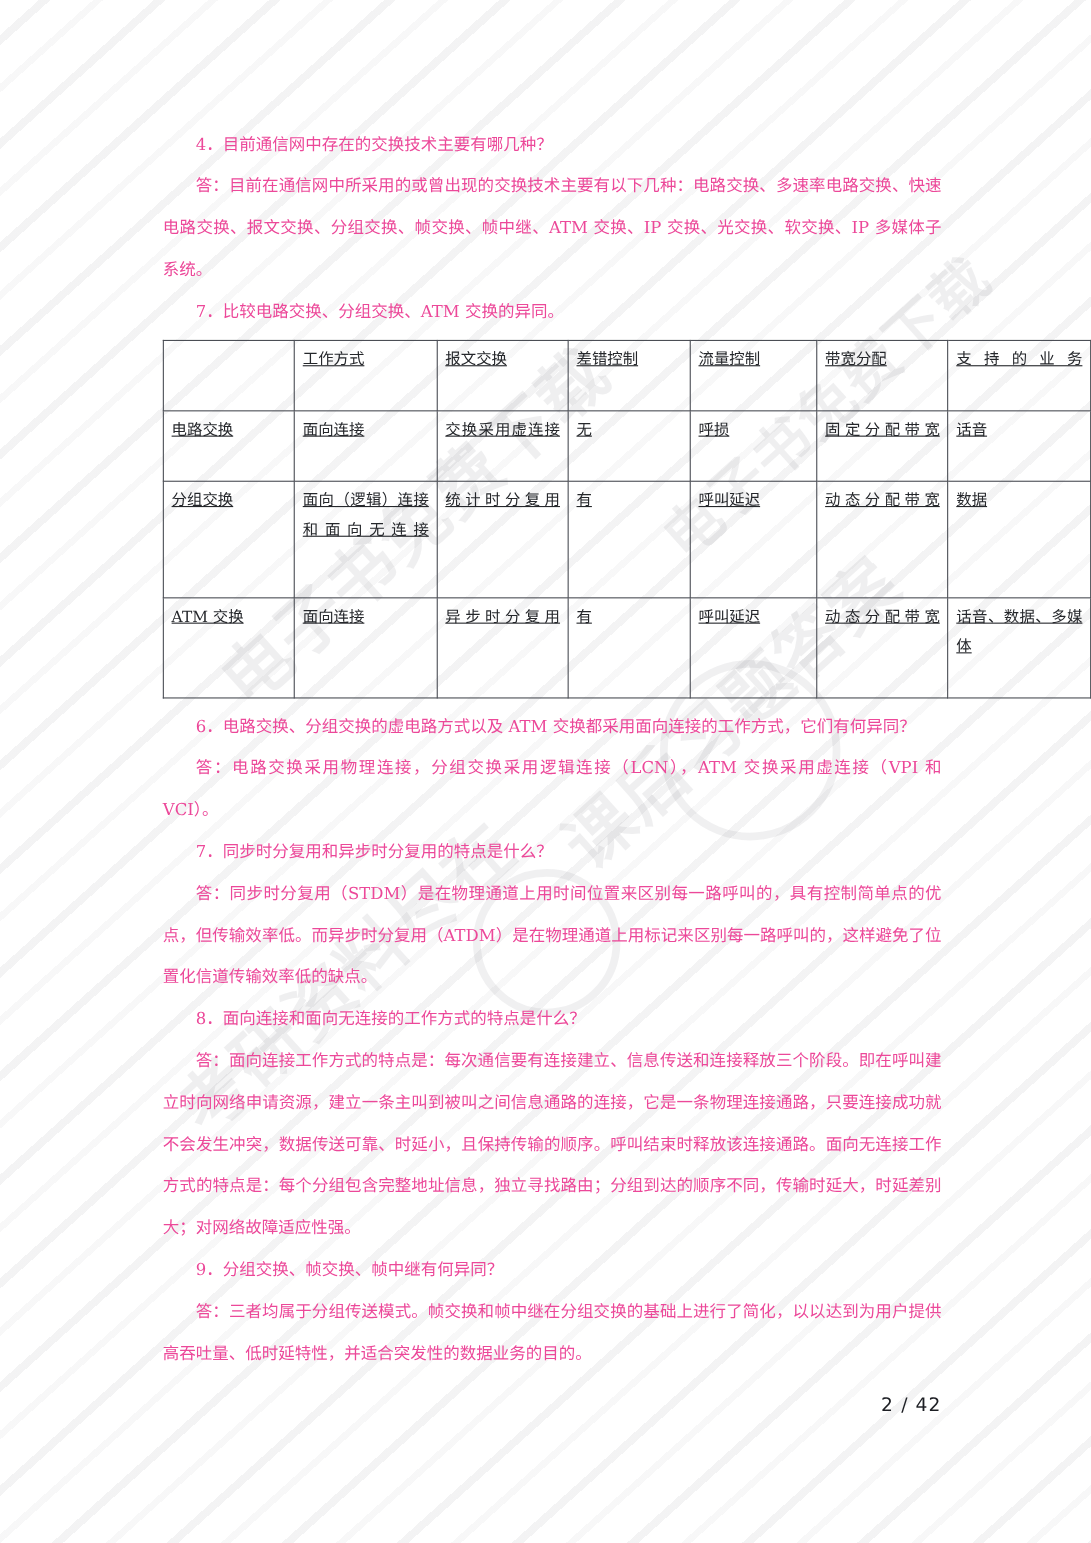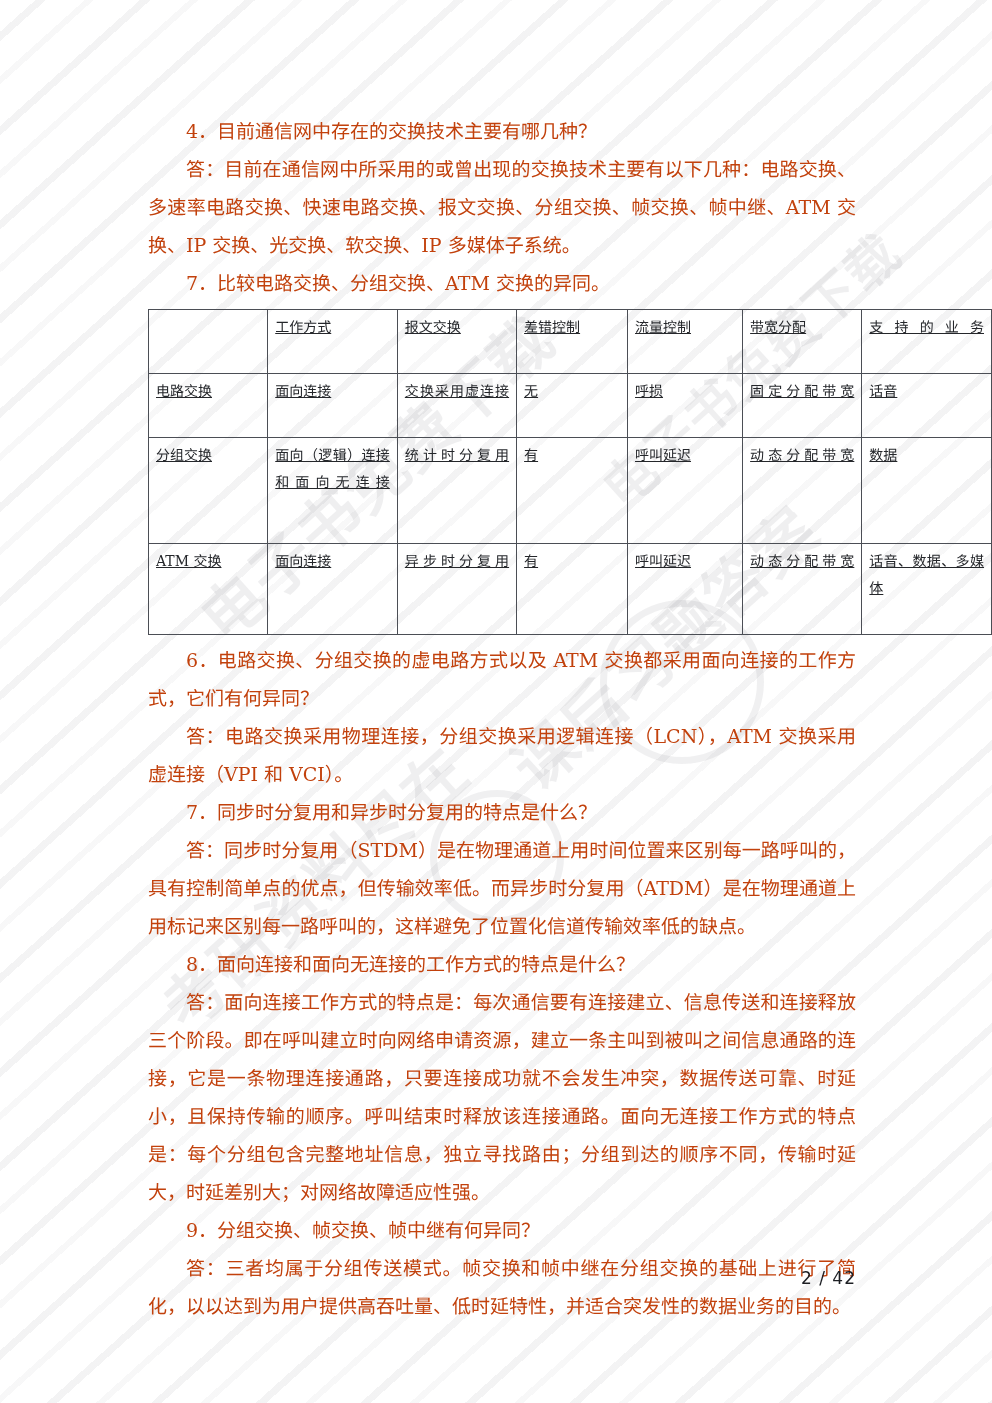--- a/index.html
+++ b/index.html
@@ -68,26 +68,26 @@
   .content {
     position: absolute;
     left: 148px;
     top: 0;
     width: 708px;
     z-index: 2;
   }
 
   p.para {
     margin: 0;
-    font-size: 19px;
+    font-size: 15px;
     line-height: 38px;
     text-align: justify;
     text-justify: inter-ideograph;
     text-indent: 2em;
-    color: #c2410c;
+    color: #ec4899;
   }
 
   .q-block { margin-bottom: 0; }
 
   .spacer-top { height: 112px; }
 
   
   table.cmp {
     width: 844px;
     border-collapse: collapse;

